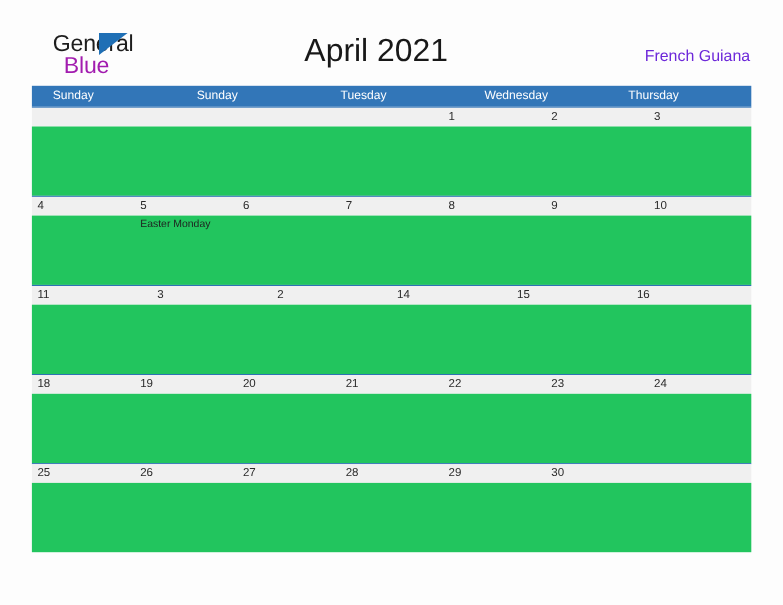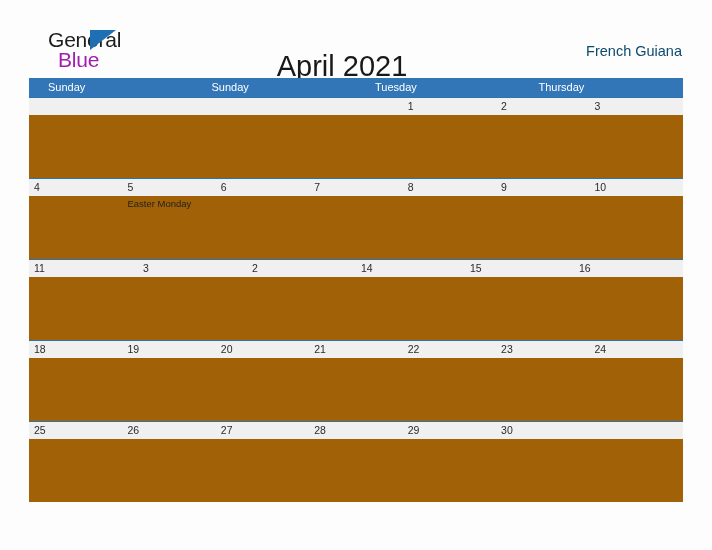--- a/index.html
+++ b/index.html
@@ -68,29 +68,28 @@
 
   .title {
     position: absolute;
     left: 0;
     top: 30px;
     width: 684px;
     text-align: center;
     font-size: 29px;
     color: #181818;
     font-family: "Liberation Sans", sans-serif;
-    margin-top: 20px;
   }
 
   .region {
     position: absolute;
     right: 30px;
     top: 43px;
     font-size: 14.5px;
-    color: #0c4a6e;
+    color: #6d28d9;
     font-family: "Liberation Sans", sans-serif;
   }
 
   
   .calendar {
     position: absolute;
     left: 29px;
     top: 78px;
     width: 654px;
   }
@@ -134,21 +133,21 @@
     color: #2a2a2a;
     padding-left: 5px;
     box-sizing: border-box;
     font-family: "Liberation Sans", sans-serif;
   }
 
   .week-events {
     display: flex;
     width: 100%;
     height: 63px;
-    background: #a16207;
+    background: #22c55e;
     justify-content: space-between;
   }
   .event-cell {
     flex: 1 1 0;
     padding: 2px 4px 0 5px;
     box-sizing: border-box;
   }
   .event-text {
     font-size: 9.5px;
     line-height: 12px;
@@ -174,20 +173,21 @@
 
     <div class="region">French Guiana</div>
   </div>
 
   <div class="calendar">
 
     <div class="dow-row">
       <div class="dow-cell">Sunday</div>
       <div class="dow-cell">Sunday</div>
       <div class="dow-cell">Tuesday</div>
+      <div class="dow-cell">Wednesday</div>
       <div class="dow-cell">Thursday</div>
     </div>
 
     <div class="week">
       <div class="week-dates">
         <div class="date-cell"></div>
         <div class="date-cell"></div>
         <div class="date-cell"></div>
         <div class="date-cell"></div>
         <div class="date-cell">1</div>

